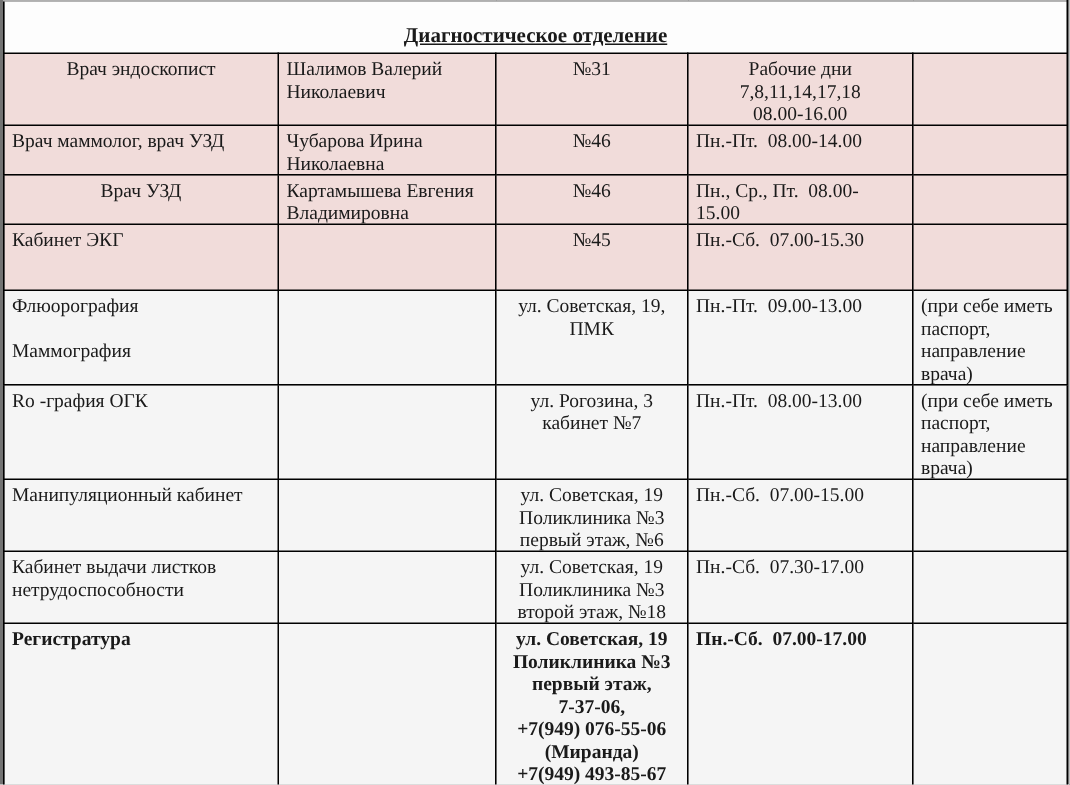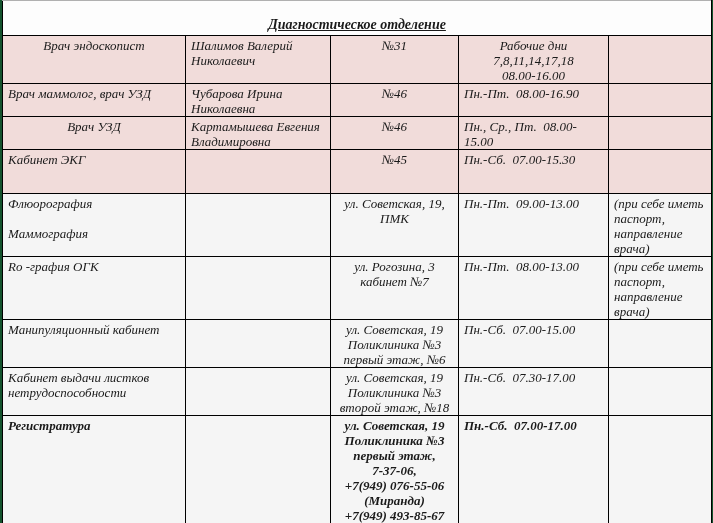--- a/index.html
+++ b/index.html
@@ -8,22 +8,21 @@
     background: #ffffff;
     width: 713px;
     height: 523px;
     overflow: hidden;
     font-family: "Liberation Serif", "DejaVu Serif", serif;
   }
   .sheet {
     position: relative;
     width: 713px;
     height: 523px;
-    background: #14532d;
-    font-style: italic;
+    background: #737373;
   }
   table.schedule {
     border-collapse: collapse;
     table-layout: fixed;
     width: 709px;
     margin-left: 2px;
     margin-top: 0;
   }
   table.schedule td {
     border: 1px solid #000000;
@@ -75,21 +74,21 @@
           <td class="c-location" style="text-align: center;">№31</td>
           <td style="text-align: center; margin-top: 12px;">Рабочие дни
 7,8,11,14,17,18
 08.00-16.00</td>
           <td style="text-align: left;"></td>
         </tr>
         <tr class="shaded" style="height: 32px;">
           <td style="text-align: left;">Врач маммолог, врач УЗД</td>
           <td style="text-align: left;">Чубарова Ирина Николаевна</td>
           <td class="c-location" style="text-align: center;">№46</td>
-          <td style="text-align: left;">Пн.-Пт.  08.00-16.90</td>
+          <td style="text-align: left;">Пн.-Пт.  08.00-14.00</td>
           <td style="text-align: left;"></td>
         </tr>
         <tr class="shaded" style="height: 31px;">
           <td style="text-align: center;">Врач УЗД</td>
           <td style="text-align: left;">Картамышева Евгения Владимировна</td>
           <td class="c-location" style="text-align: center;">№46</td>
           <td style="text-align: left;">Пн., Ср., Пт.  08.00-
 15.00</td>
           <td style="text-align: left;"></td>
         </tr>

